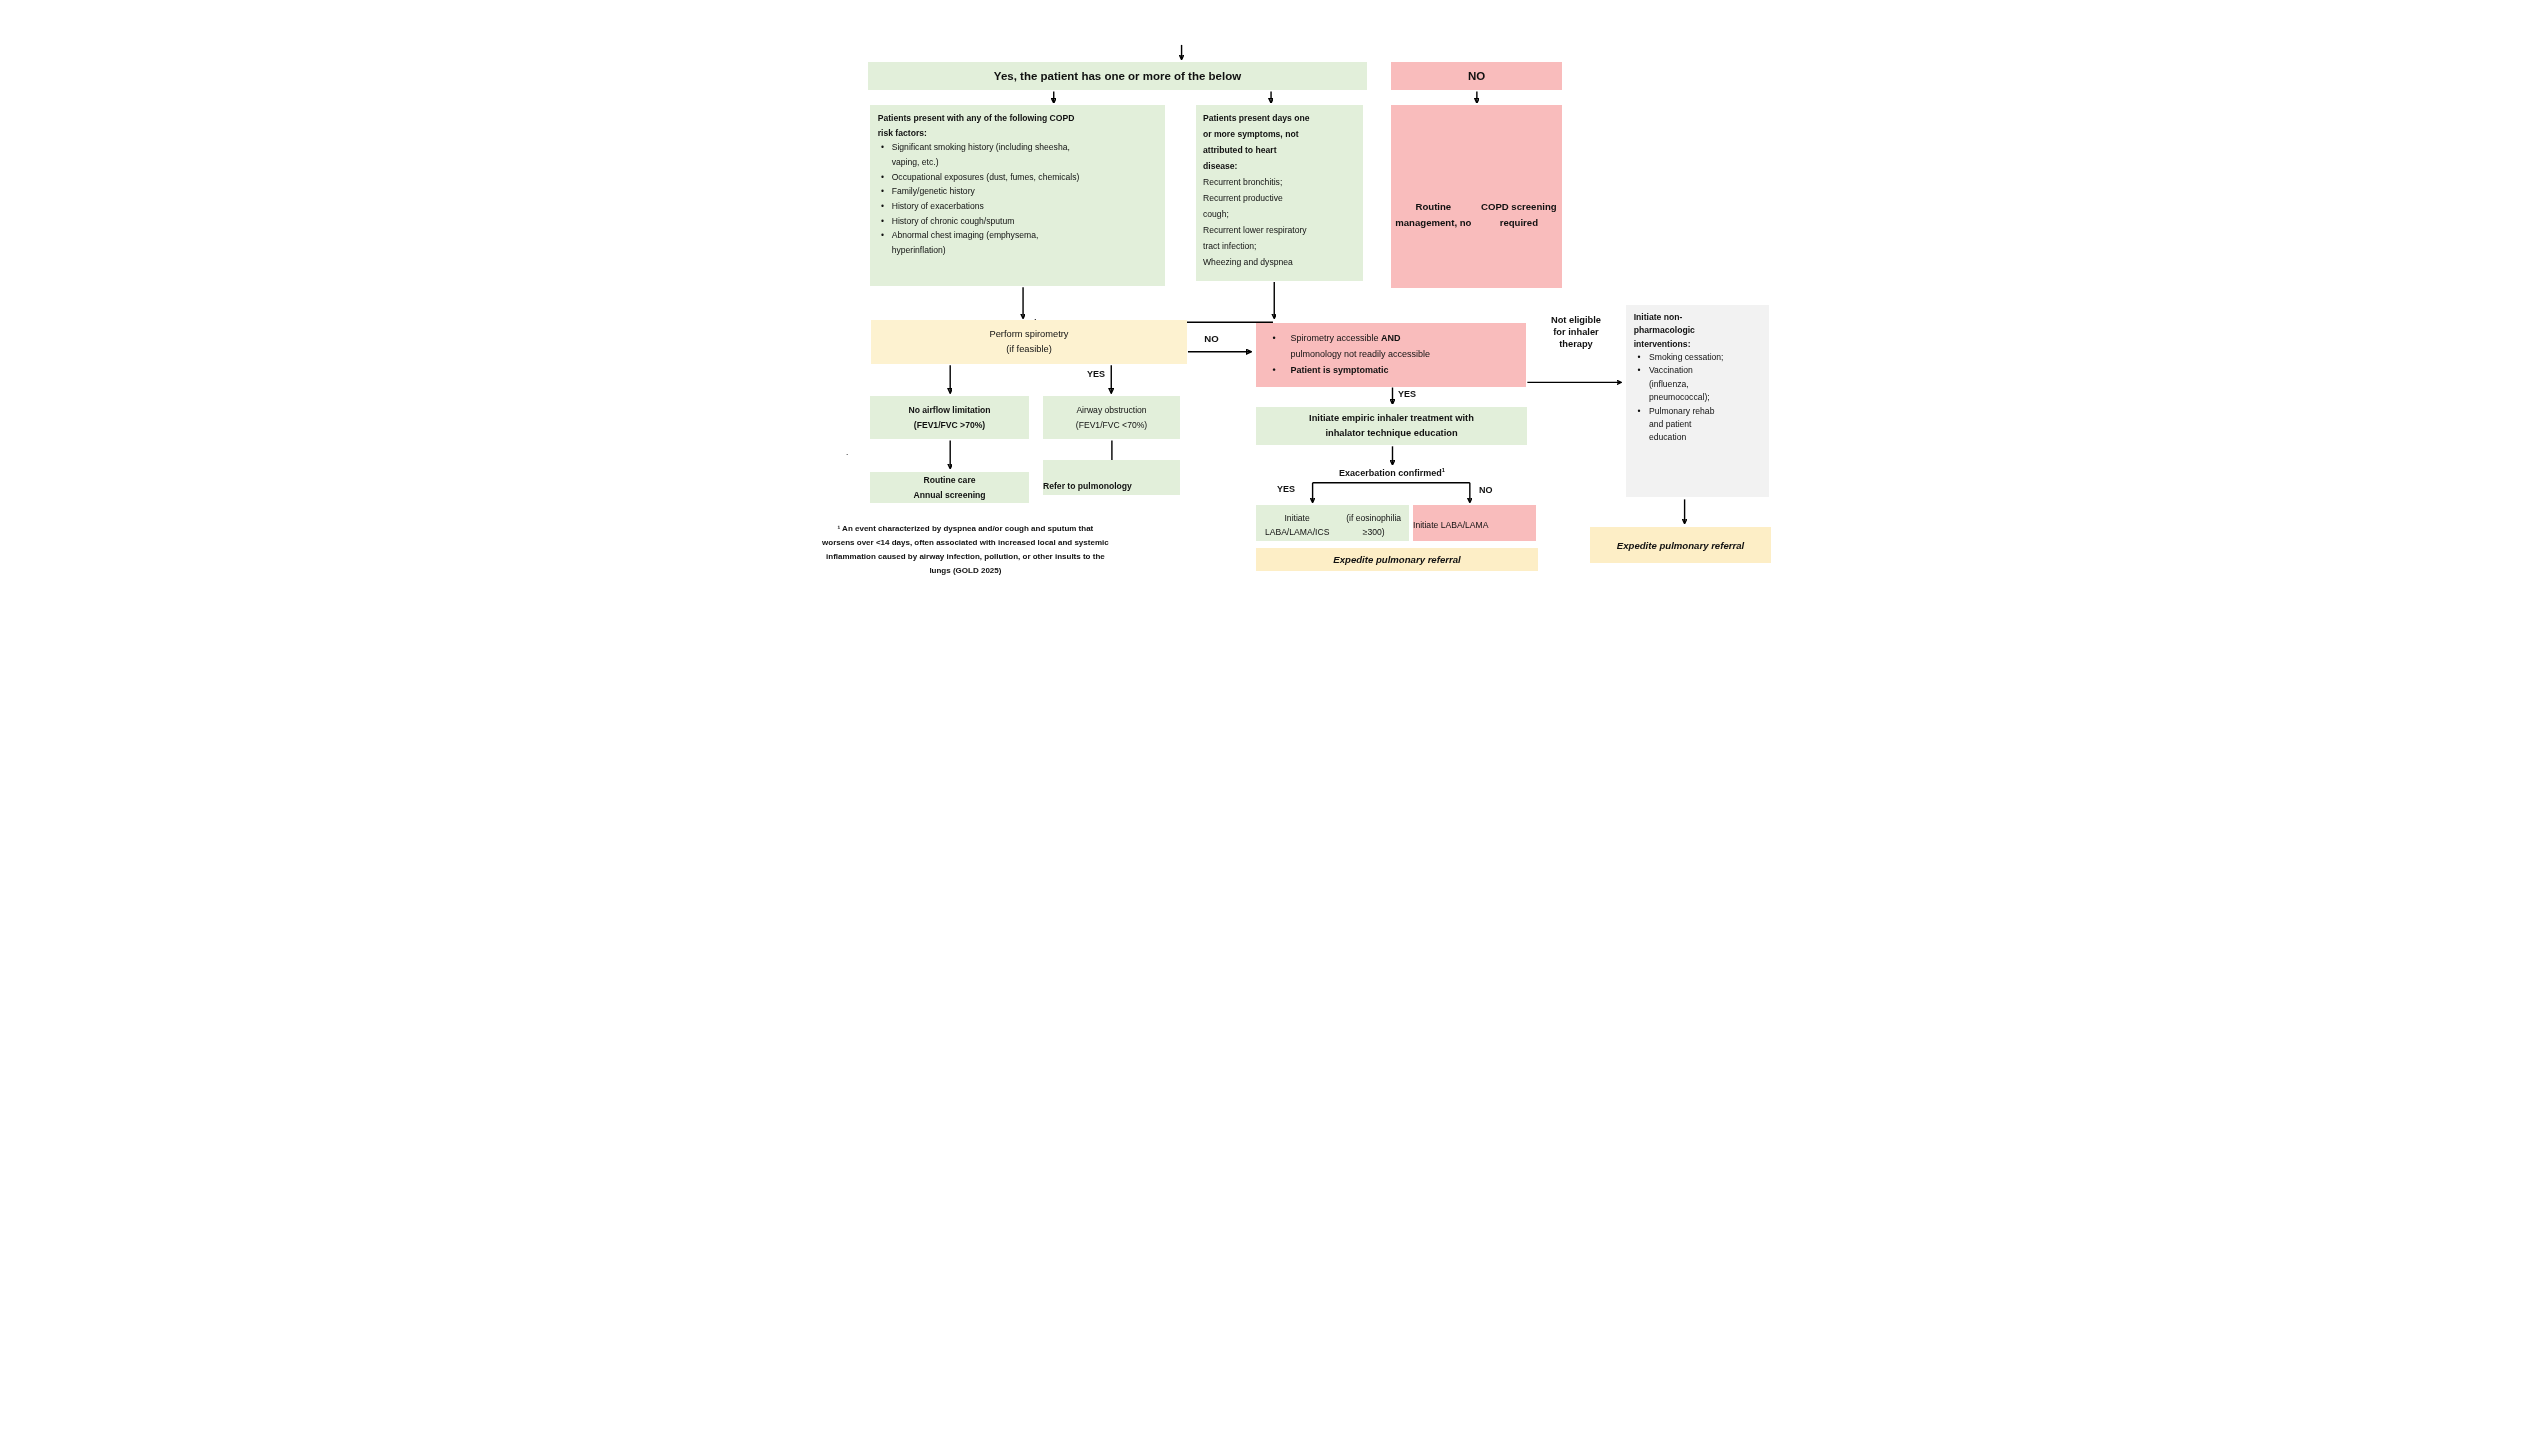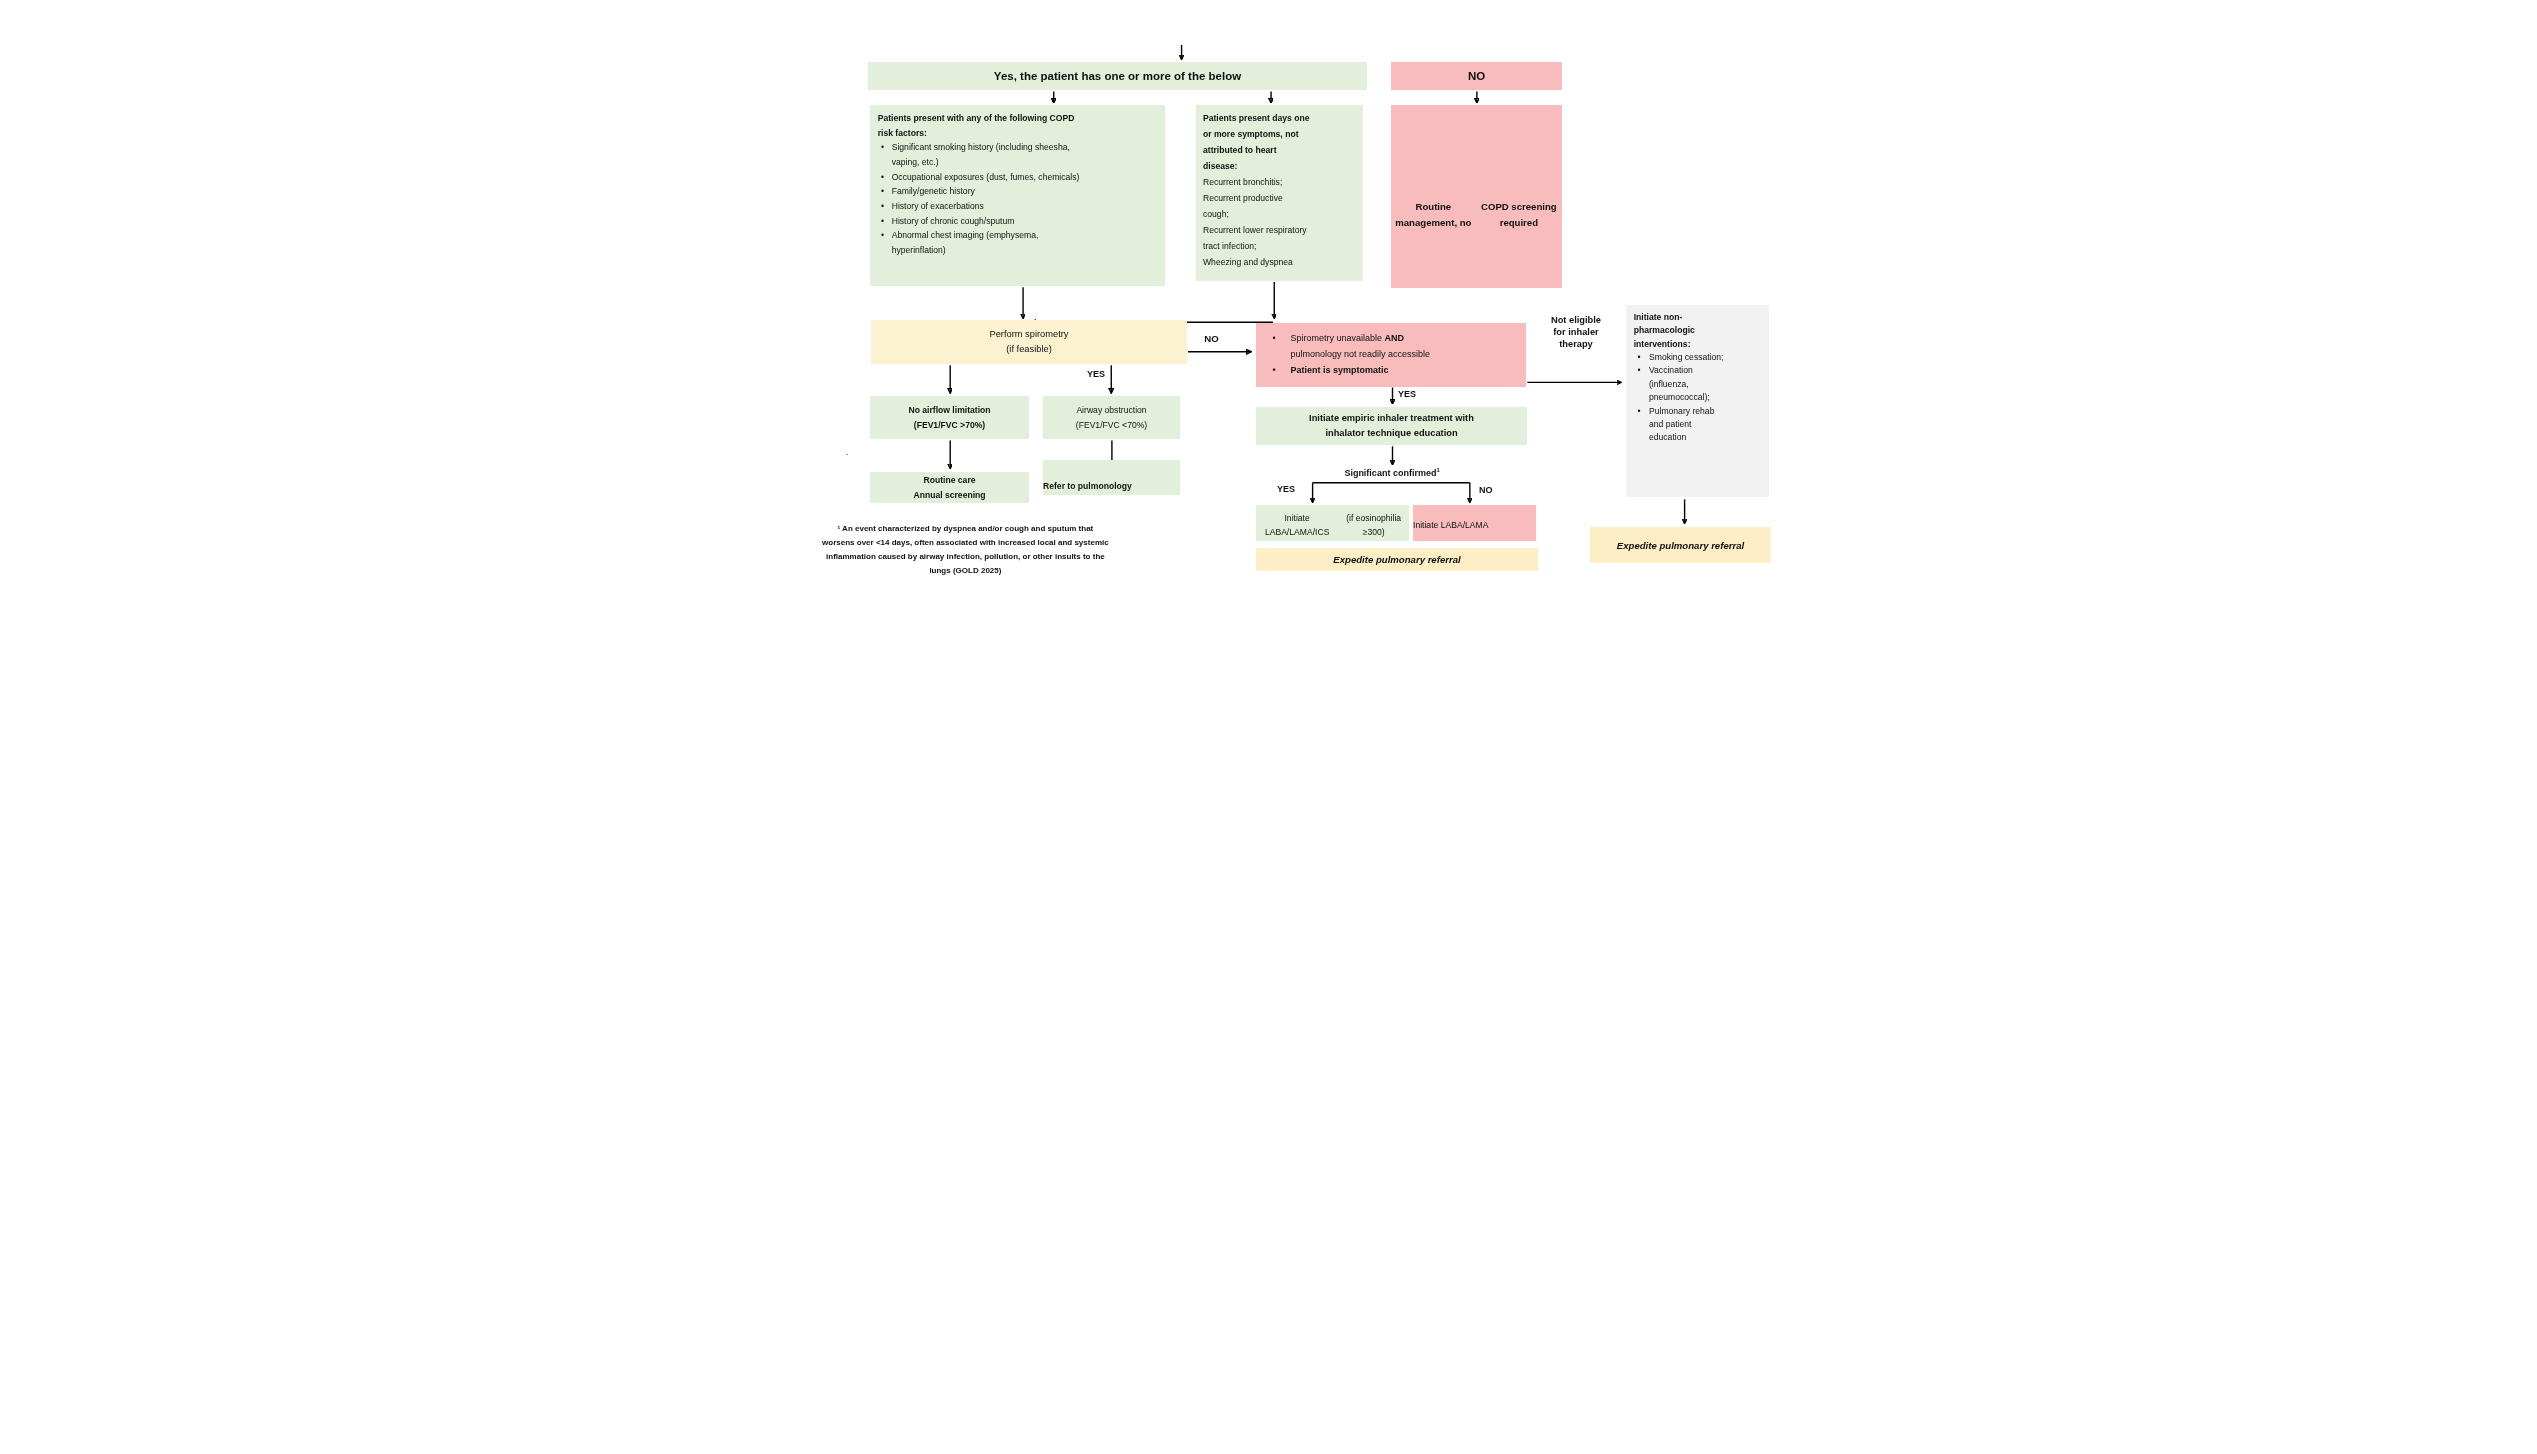--- a/index.html
+++ b/index.html
@@ -148,21 +148,21 @@
     <div>(if feasible)</div>
   </div>
 
   <div class="edge-label" style="left:436px;top:333px;width:29px;text-align:center;">NO</div>
   <div class="edge-label small-edge" style="left:302px;top:369px;width:42px;text-align:right;">YES</div>
 
   <div class="box pink criteria" style="left:495px;top:323px;width:270px;height:64px;">
     <ul class="plain-list">
       <li>
         <div>
-          <span>Spirometry unavailable</span>
+          <span>Spirometry accessible</span>
           <span class="bold">AND</span>
         </div>
         <div>pulmonology not readily accessible</div>
       </li>
       <li class="bold">
         <div>Patient is symptomatic</div>
       </li>
     </ul>
   </div>
 
@@ -213,21 +213,21 @@
   <div class="box green result bold topcenter" style="left:282px;top:460px;width:137px;height:35px;padding-top:17px;">
     <div>Refer to pulmonology</div>
   </div>
 
   <div class="box green empiric center" style="left:495px;top:407px;width:271px;height:38px;">
     <div>Initiate empiric inhaler treatment with</div>
     <div>inhalator technique education</div>
   </div>
 
   <div class="exac" style="left:567px;top:467px;width:128px;">
-    <span>Significant confirmed</span><sup>1</sup>
+    <span>Exacerbation confirmed</span><sup>1</sup>
   </div>
   <div class="edge-label small-edge" style="left:516px;top:484px;width:31px;">YES</div>
   <div class="edge-label small-edge" style="left:718px;top:485px;width:31px;">NO</div>
 
   <div class="box green laba topcenter" style="left:495px;top:505px;width:153px;height:36px;">
     <div>Initiate LABA/LAMA/ICS</div>
     <div>(if eosinophilia ≥300)</div>
   </div>
   <div class="box pink laba topcenter" style="left:652px;top:505px;width:123px;height:36px;">
     <div>Initiate LABA/LAMA</div>

